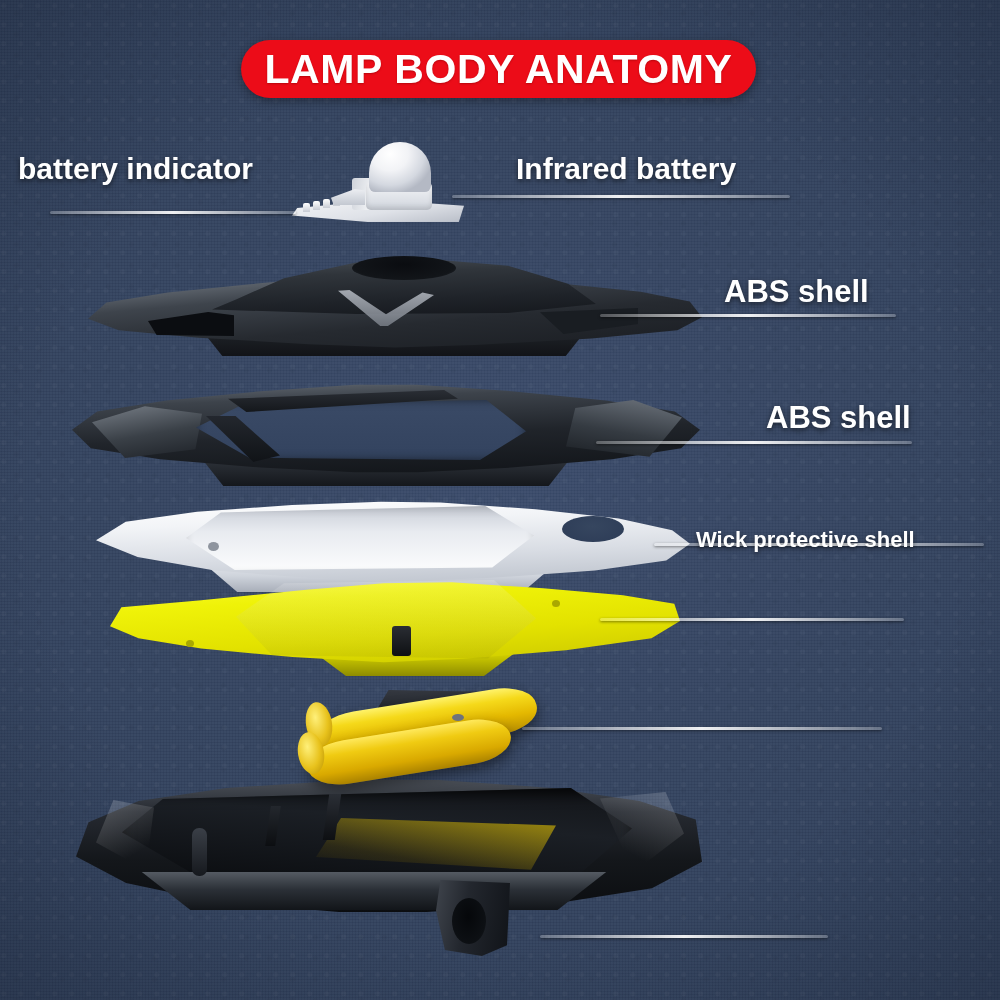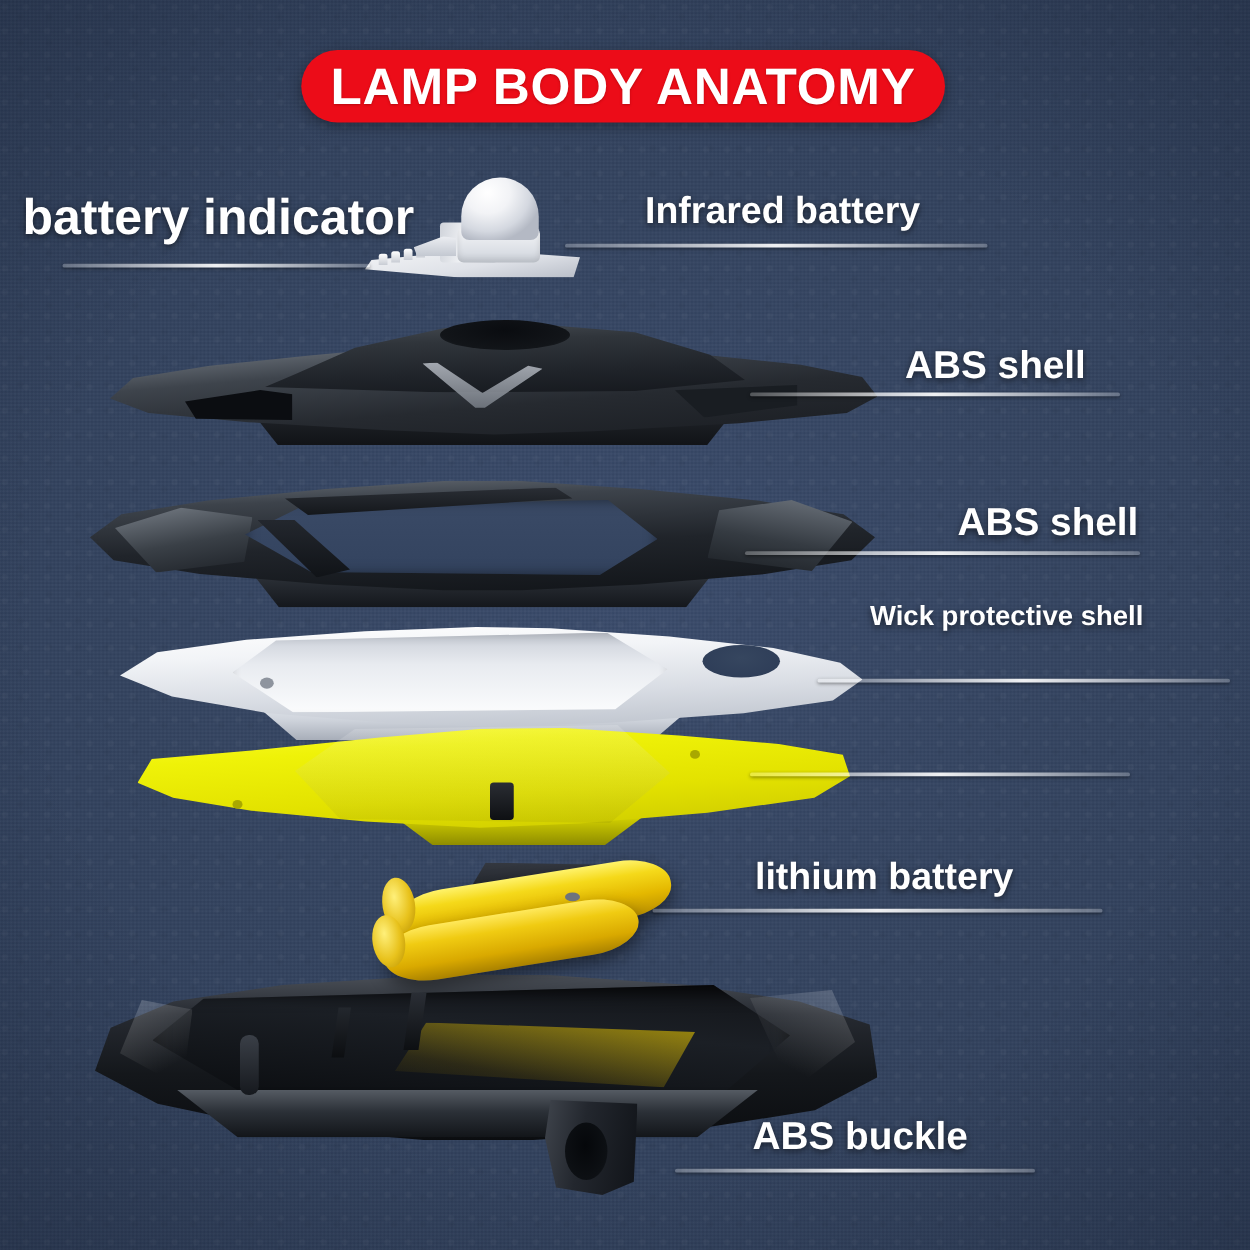--- a/index.html
+++ b/index.html
@@ -392,28 +392,26 @@
 
   <div class="leader" style="left:50px;top:211px;width:246px;"></div>
   <div class="leader" style="left:452px;top:195px;width:338px;"></div>
   <div class="leader" style="left:600px;top:314px;width:296px;"></div>
   <div class="leader" style="left:596px;top:441px;width:316px;"></div>
   <div class="leader" style="left:654px;top:543px;width:330px;"></div>
   <div class="leader" style="left:600px;top:618px;width:304px;"></div>
   <div class="leader" style="left:522px;top:727px;width:360px;"></div>
   <div class="leader" style="left:540px;top:935px;width:288px;"></div>
 
-  <div class="label" style="left:18px;top:152px;font-size:40px;">battery indicator</div>
+  <div class="label" style="left:18px;top:152px;font-size:30px;">battery indicator</div>
 
   <div class="label" style="left:516px;top:152px;font-size:30px;">Infrared battery</div>
 
   <div class="label" style="left:724px;top:274px;font-size:31px;">ABS shell</div>
 
   <div class="label" style="left:766px;top:400px;font-size:31px;">ABS shell</div>
 
-  <div class="label" style="left:696px;top:480px;font-size:22px;">Wick protective shell</div>
-
-
-  <div class="label" style="left:604px;top:685px;font-size:30px;">lithium battery</div>
-
-  <div class="label" style="left:602px;top:891px;font-size:31px;">ABS buckle</div>
+  <div class="label" style="left:696px;top:527px;font-size:22px;">Wick protective shell</div>
+
+
+
 
 </div>
 
 </body></html>

